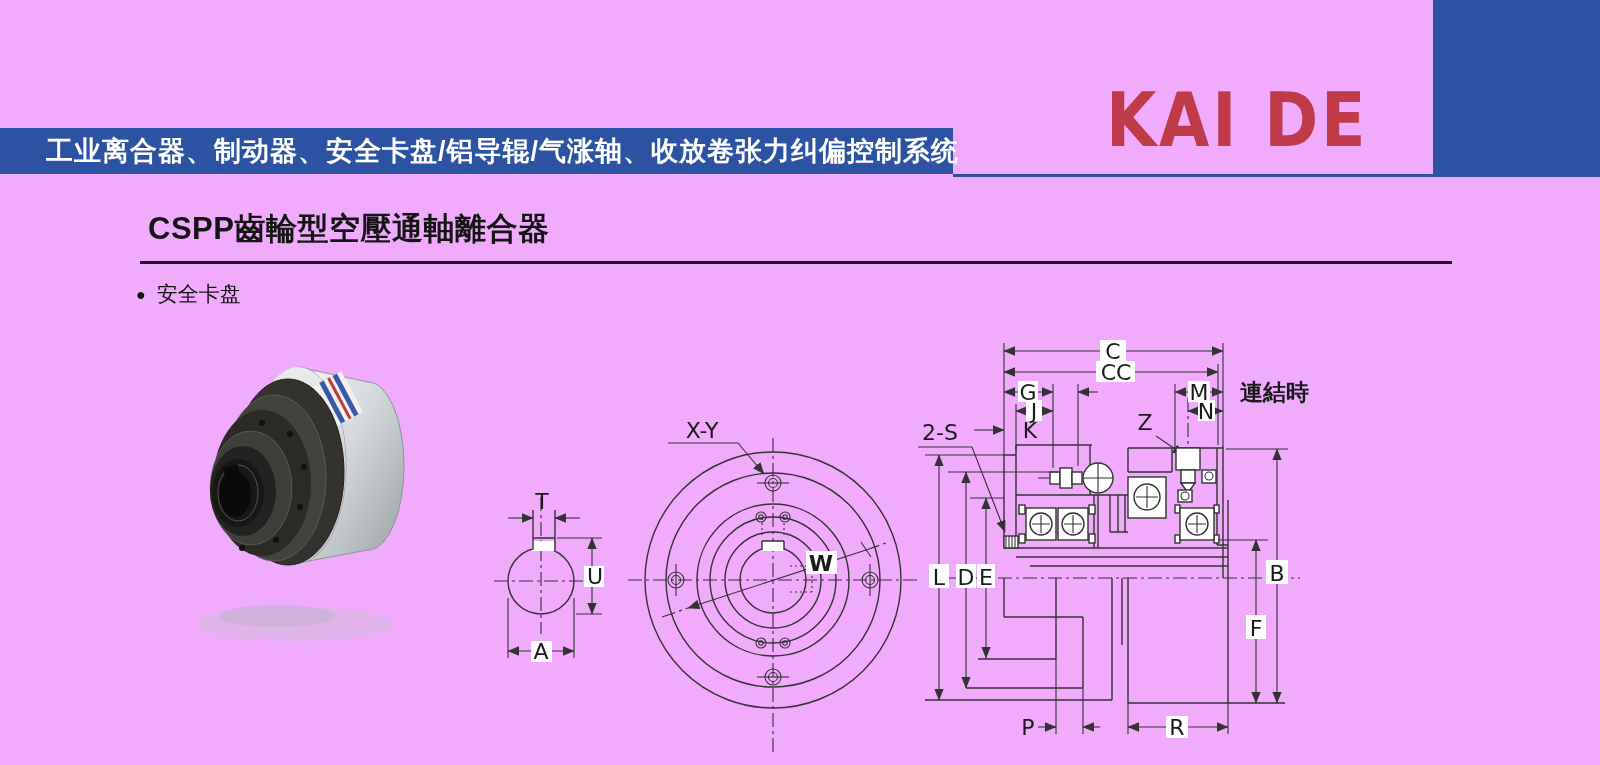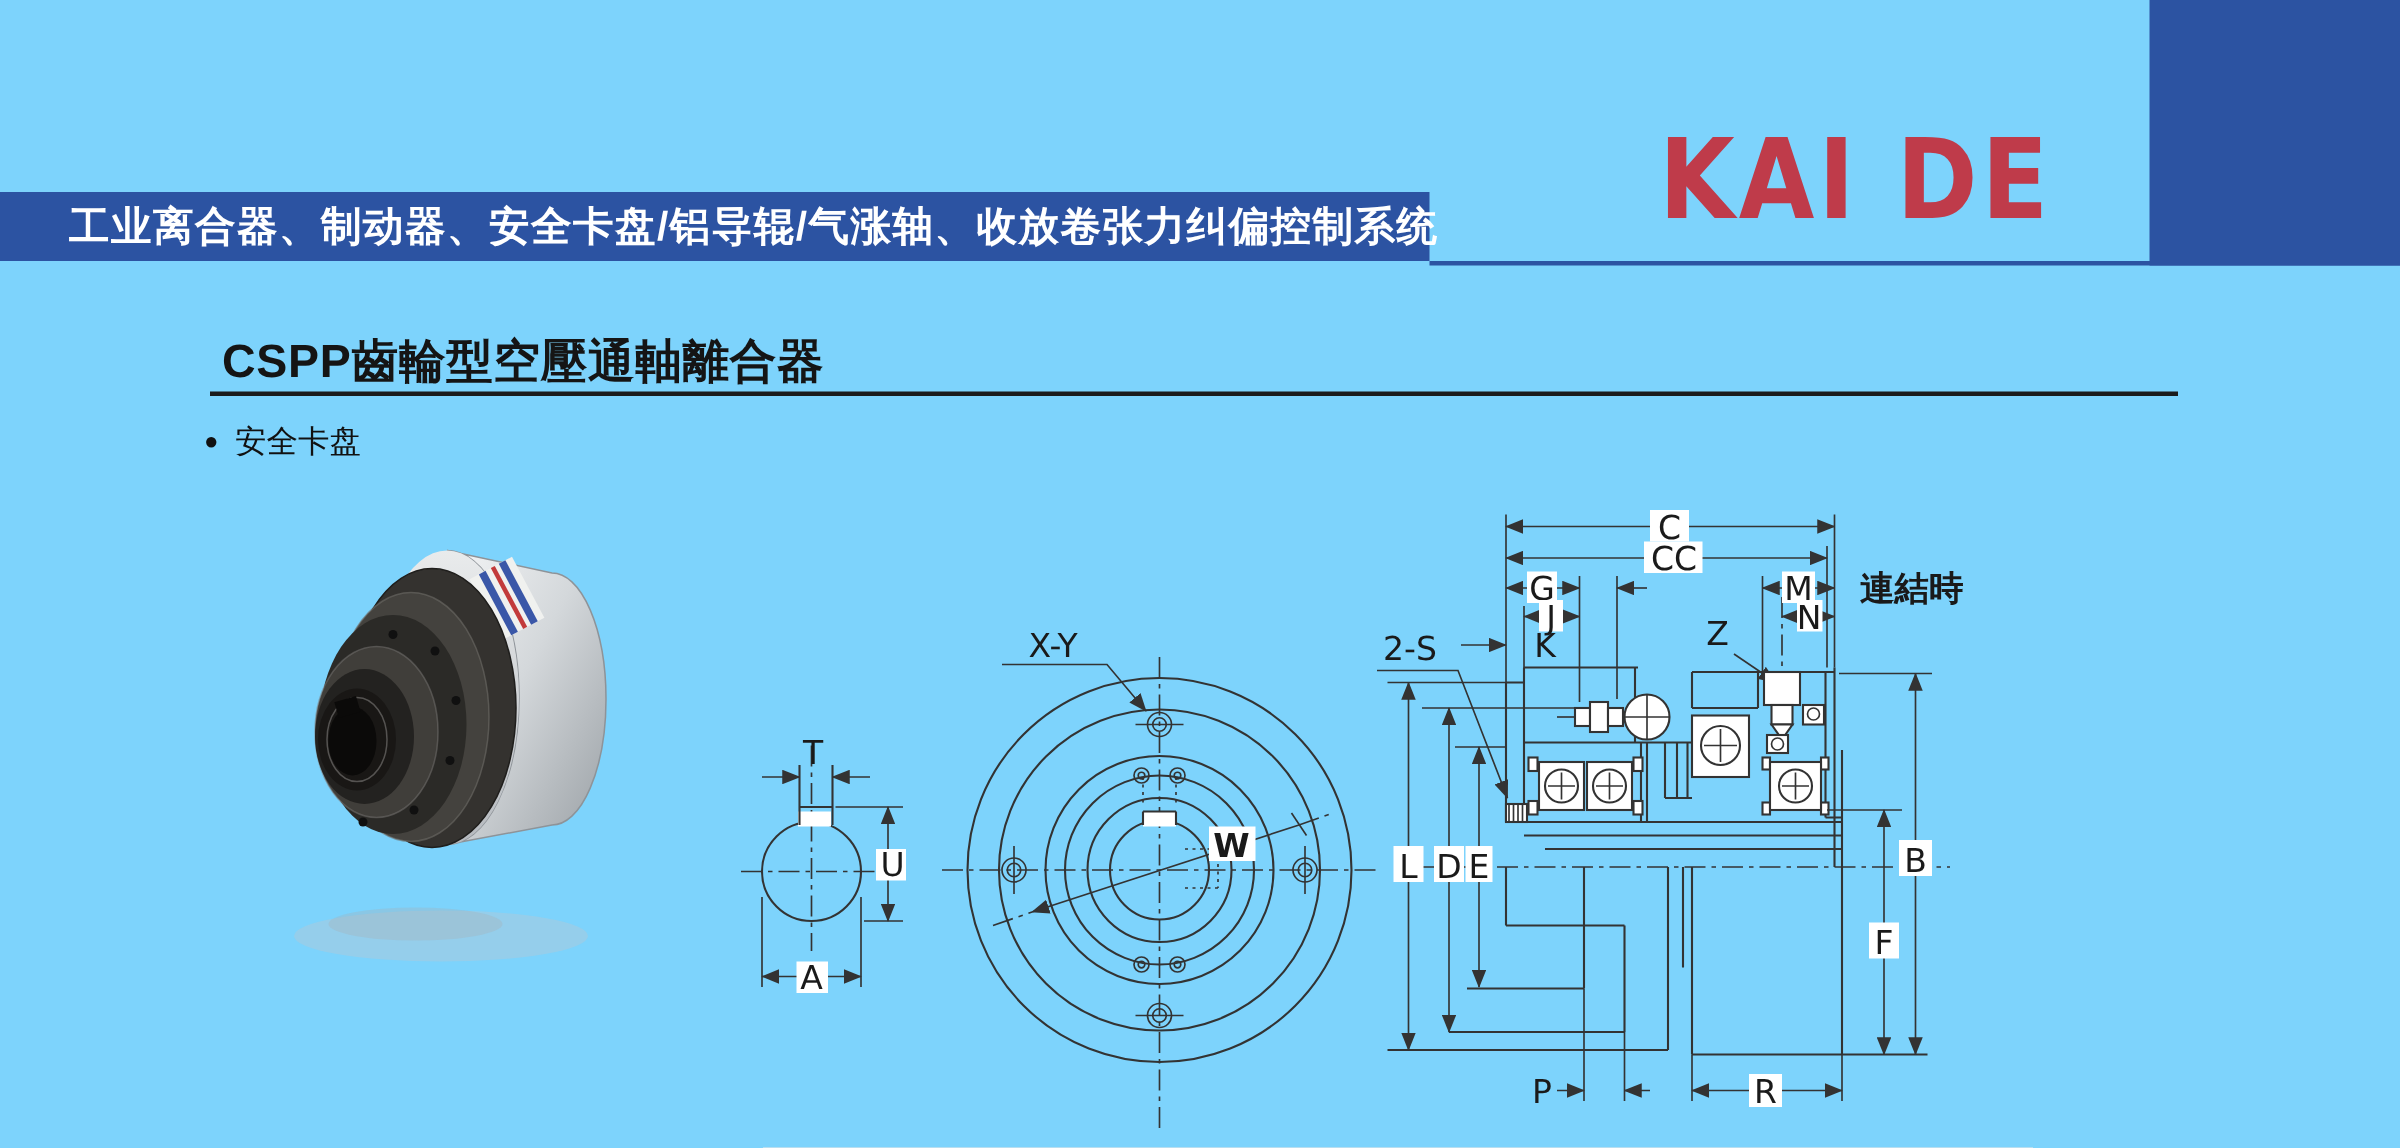--- a/index.html
+++ b/index.html
@@ -1,26 +1,26 @@
 <!DOCTYPE html>
 <html><head>
 <meta charset="utf-8">
 <style>
   html,body{margin:0;padding:0;background:#e8e8e8;}
-  .page{position:relative;width:1600px;height:765px;background:#7dd3fc;overflow:hidden;
+  .page{position:relative;width:1600px;height:765px;background:#f0abfc;overflow:hidden;
         font-family:"Liberation Sans",sans-serif;}
   .corner-block{position:absolute;left:1433px;top:0;width:167px;height:177px;background:#2c53a2;}
   .header-bar{position:absolute;left:0;top:128px;width:953px;height:46px;background:#2c53a2;
         color:#fff;font-size:27px;font-weight:bold;letter-spacing:1px;line-height:46px;
         padding-left:46px;box-sizing:border-box;white-space:nowrap;}
   .header-line{position:absolute;left:953px;top:174px;width:647px;height:3px;background:#2c53a2;}
   .logo{position:absolute;left:1106px;top:80px;font-family:"DejaVu Sans",sans-serif;
         font-size:74px;font-weight:bold;color:#bf3b4a;letter-spacing:3px;
         transform:scaleX(.88);transform-origin:left center;line-height:80px;white-space:nowrap;}
-  .title{position:absolute;left:148px;top:220px;font-size:31px;font-weight:600;color:#151515;
+  .title{position:absolute;left:148px;top:208px;font-size:31px;font-weight:600;color:#151515;
         letter-spacing:.5px;white-space:nowrap;}
   .title-rule{position:absolute;left:140px;top:261px;width:1312px;height:3px;background:#1b1b1b;}
   .subtitle{position:absolute;left:136px;top:280px;display:flex;align-items:center;gap:11px;
         font-size:21px;color:#111;}
   .subtitle .bullet{font-size:16px;line-height:21px;}
   svg{position:absolute;}
   .ln{stroke:#333;stroke-width:1.4;fill:none;}
   .lt{stroke:#333;stroke-width:1.1;fill:none;}
   .cl{stroke:#333;stroke-width:1.1;fill:none;stroke-dasharray:14 4 3 4;}
   .hid{stroke:#333;stroke-width:1.1;fill:none;stroke-dasharray:2 3;}

